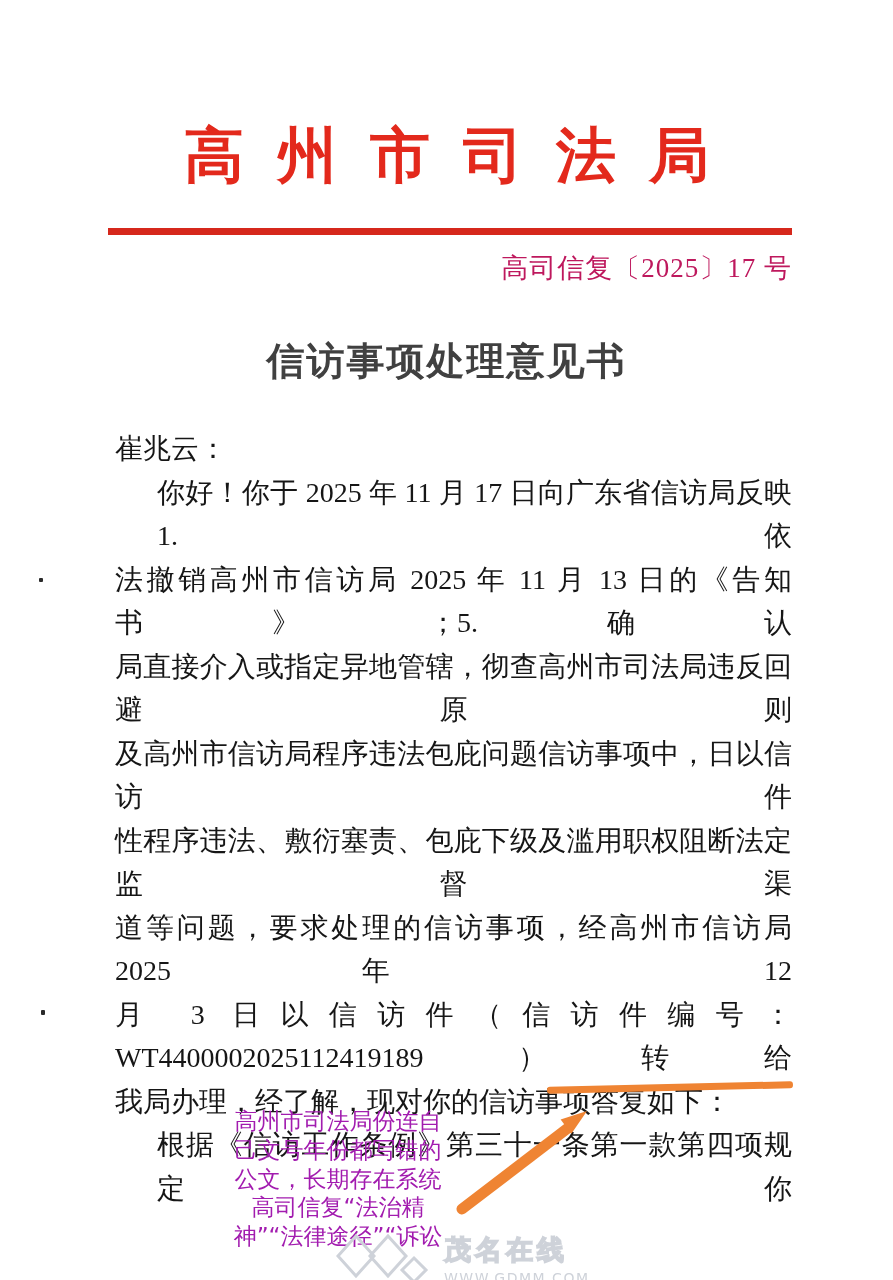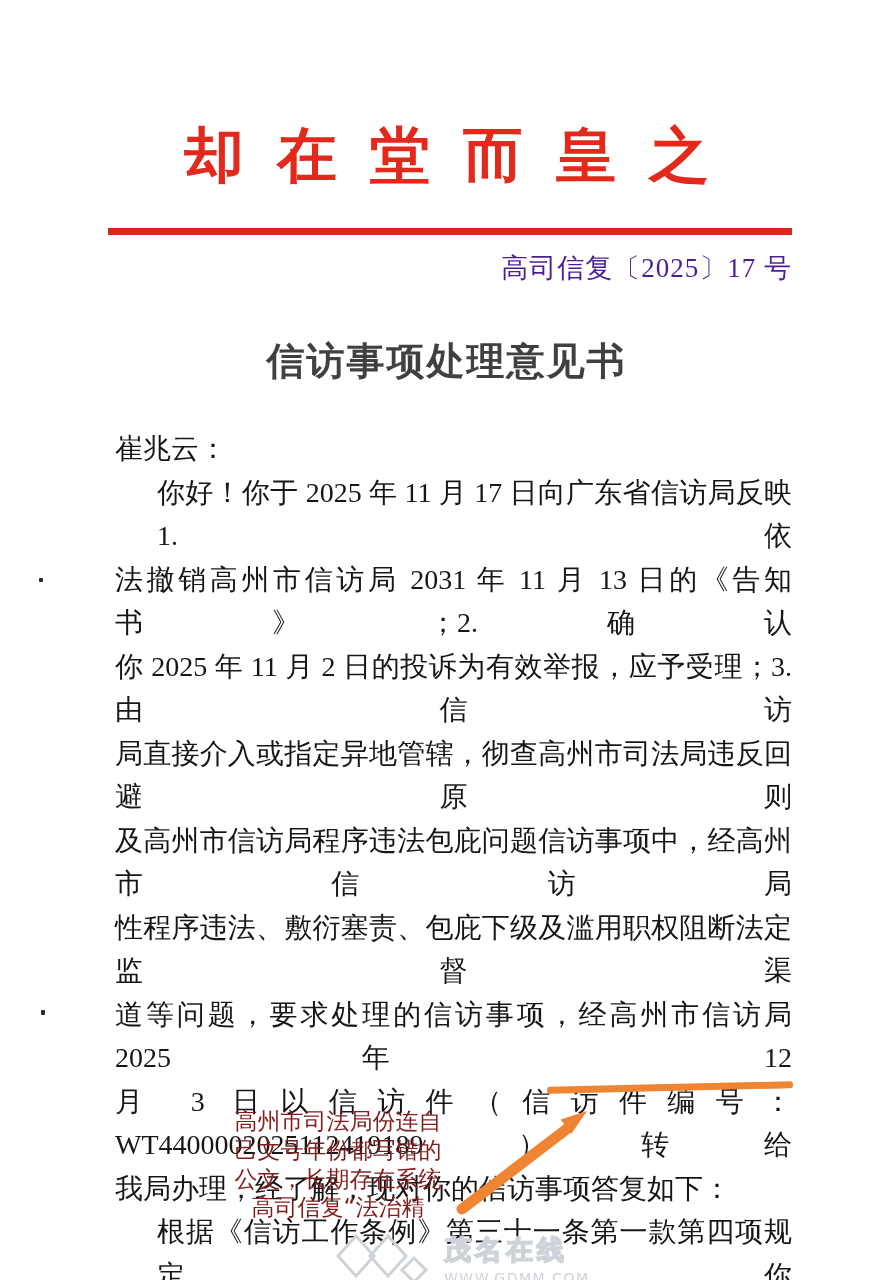--- a/index.html
+++ b/index.html
@@ -15,21 +15,21 @@
     font-family:"Liberation Serif",serif;font-weight:700;
     font-size:60px;line-height:80px;
   }
   .agency-title .sp{letter-spacing:33px;margin-right:-33px;display:inline-block;}
   .red-rule{
     position:absolute;left:108px;top:228px;width:684px;height:7px;
     background:#d6281c;
   }
   .doc-number{
     position:absolute;top:250px;right:101px;
-    font-size:27px;color:#4c1d95;letter-spacing:1px;
+    font-size:27px;color:#be185d;letter-spacing:1px;
   }
   
   .doc-title{
     position:absolute;top:336px;left:0;width:100%;text-align:center;
     font-size:38px;font-weight:700;color:#404040;letter-spacing:2px;
   }
   
   .body-text{
     position:absolute;left:115px;top:427px;width:677px;
     font-size:28px;line-height:43.5px;color:#161616;
@@ -40,21 +40,21 @@
   .ind{padding-left:42px;}
   
   .hl-underline{
     position:absolute;left:547px;top:1084px;width:246px;height:7px;
     background:#ef8433;border-radius:3px;transform:rotate(-1.3deg);
   }
   .arrow-svg{position:absolute;left:450px;top:1102px;}
   
   .annotation{
     position:absolute;left:206px;top:1107px;width:264px;
-    text-align:center;color:#7f1d1d;
+    text-align:center;color:#a21caf;
     font-family:"DejaVu Sans",sans-serif;font-weight:500;
     font-size:23px;line-height:28.8px;
   }
   
   .watermark{
     position:absolute;left:336px;top:1232px;display:flex;align-items:flex-start;
     pointer-events:none;
   }
   .wm-logo{margin-right:8px;}
   .wm-col{display:flex;flex-direction:column;align-items:flex-start;}
@@ -70,35 +70,34 @@
   .speck{position:absolute;background:#2a2a2a;border-radius:1px;}
   .speck.s1{left:39px;top:578px;width:4px;height:4px;}
   .speck.s2{left:41px;top:1010px;width:4px;height:5px;}
 </style>
 </head>
 <body>
 
 <div class="page">
 
   <div class="agency-title">
-    <span class="sp">却在堂而皇之</span>
+    <span class="sp">高州市司法局</span>
   </div>
   <div class="red-rule"></div>
   <div class="doc-number">高司信复〔2025〕17 号</div>
 
   <div class="doc-title">信访事项处理意见书</div>
 
   <div class="body-text">
     <div class="line">崔兆云：</div>
     <div>
       <div class="line j ind">你好！你于 2025 年 11 月 17 日向广东省信访局反映 1.依</div>
-      <div class="line j">法撤销高州市信访局 2031 年 11 月 13 日的《告知书》；2.确认</div>
-      <div class="line j">你 2025 年 11 月 2 日的投诉为有效举报，应予受理；3.由信访</div>
+      <div class="line j">法撤销高州市信访局 2025 年 11 月 13 日的《告知书》；5.确认</div>
       <div class="line j">局直接介入或指定异地管辖，彻查高州市司法局违反回避原则</div>
-      <div class="line j">及高州市信访局程序违法包庇问题信访事项中，经高州市信访局</div>
+      <div class="line j">及高州市信访局程序违法包庇问题信访事项中，日以信访件</div>
       <div class="line j">性程序违法、敷衍塞责、包庇下级及滥用职权阻断法定监督渠</div>
       <div class="line j">道等问题，要求处理的信访事项，经高州市信访局 2025 年 12</div>
       <div class="line j">月 3 日以信访件（信访件编号：WT4400002025112419189）转给</div>
       <div class="line">我局办理，经了解，现对你的信访事项答复如下：</div>
     </div>
     <div>
       <div class="line j ind">根据《信访工作条例》第三十一条第一款第四项规定，你</div>
 
     </div>
   </div>
@@ -108,20 +107,21 @@
   <svg class="arrow-svg" width="150" height="118" viewBox="0 0 150 118">
     <line x1="12" y1="107" x2="118" y2="26" stroke="#ef8433" stroke-width="11" stroke-linecap="round"></line>
     <polygon points="137,9 121.4,31.8 110.6,17.4" fill="#ef8433"></polygon>
   </svg>
 
   <div class="annotation">
     <div>高州市司法局份连自</div>
     <div>己文号年份都写错的</div>
     <div>公文，长期存在系统</div>
     <div>高司信复“法治精</div>
+    <div>神”“法律途径”“诉讼</div>
   </div>
 
   <div class="watermark">
     <svg class="wm-logo" width="100" height="50" viewBox="0 0 100 50">
       <g fill="none" stroke="#ced2d9" stroke-width="3">
         <polygon points="20,4 38,24 20,44 2,24"></polygon>
         <polygon points="52,4 70,24 52,44 34,24"></polygon>
         <polygon points="78,26 90,38 78,50 66,38"></polygon>
       </g>
     </svg>

